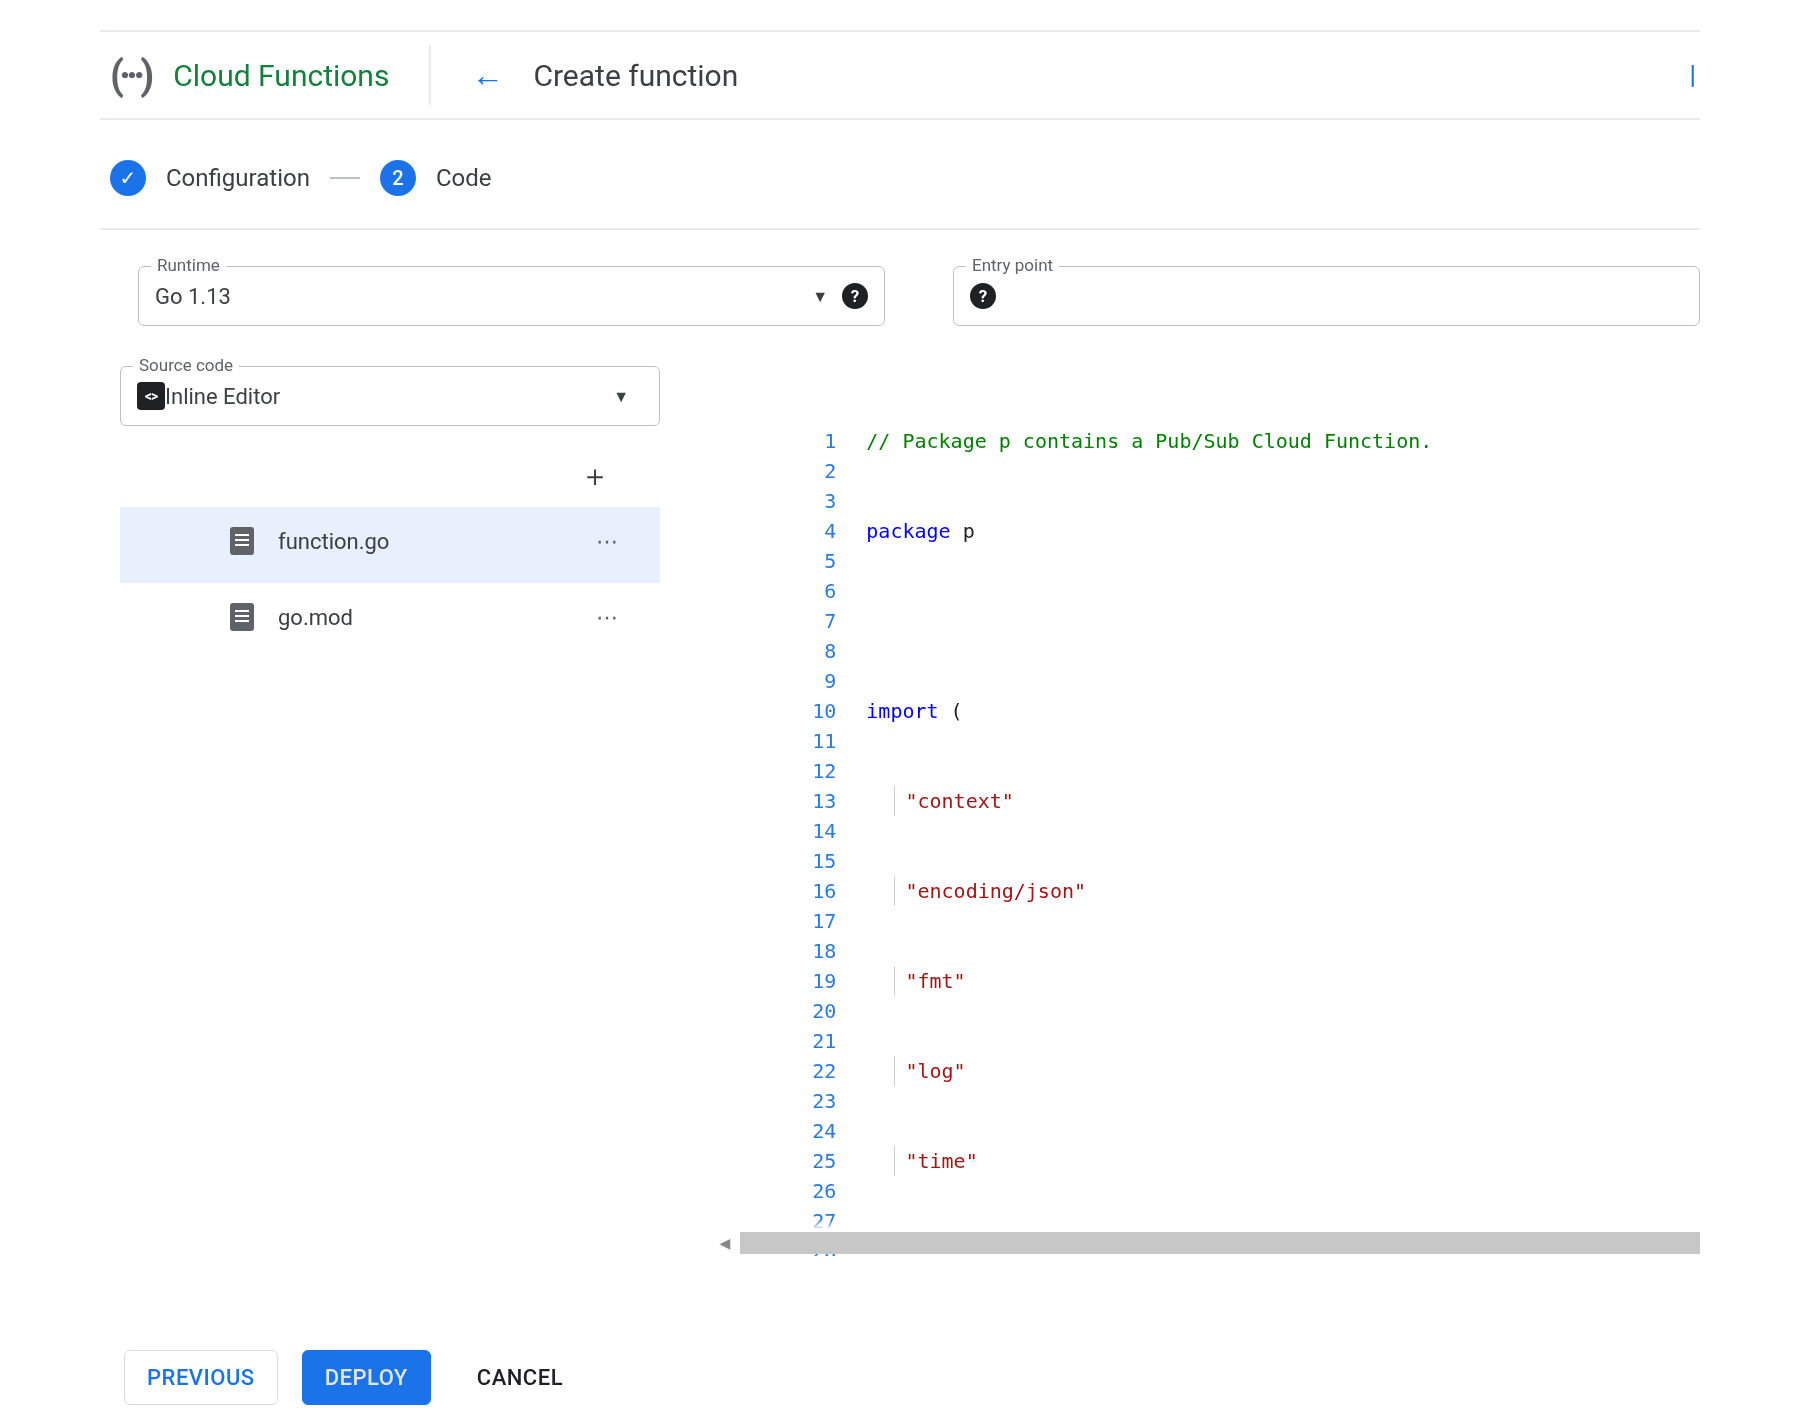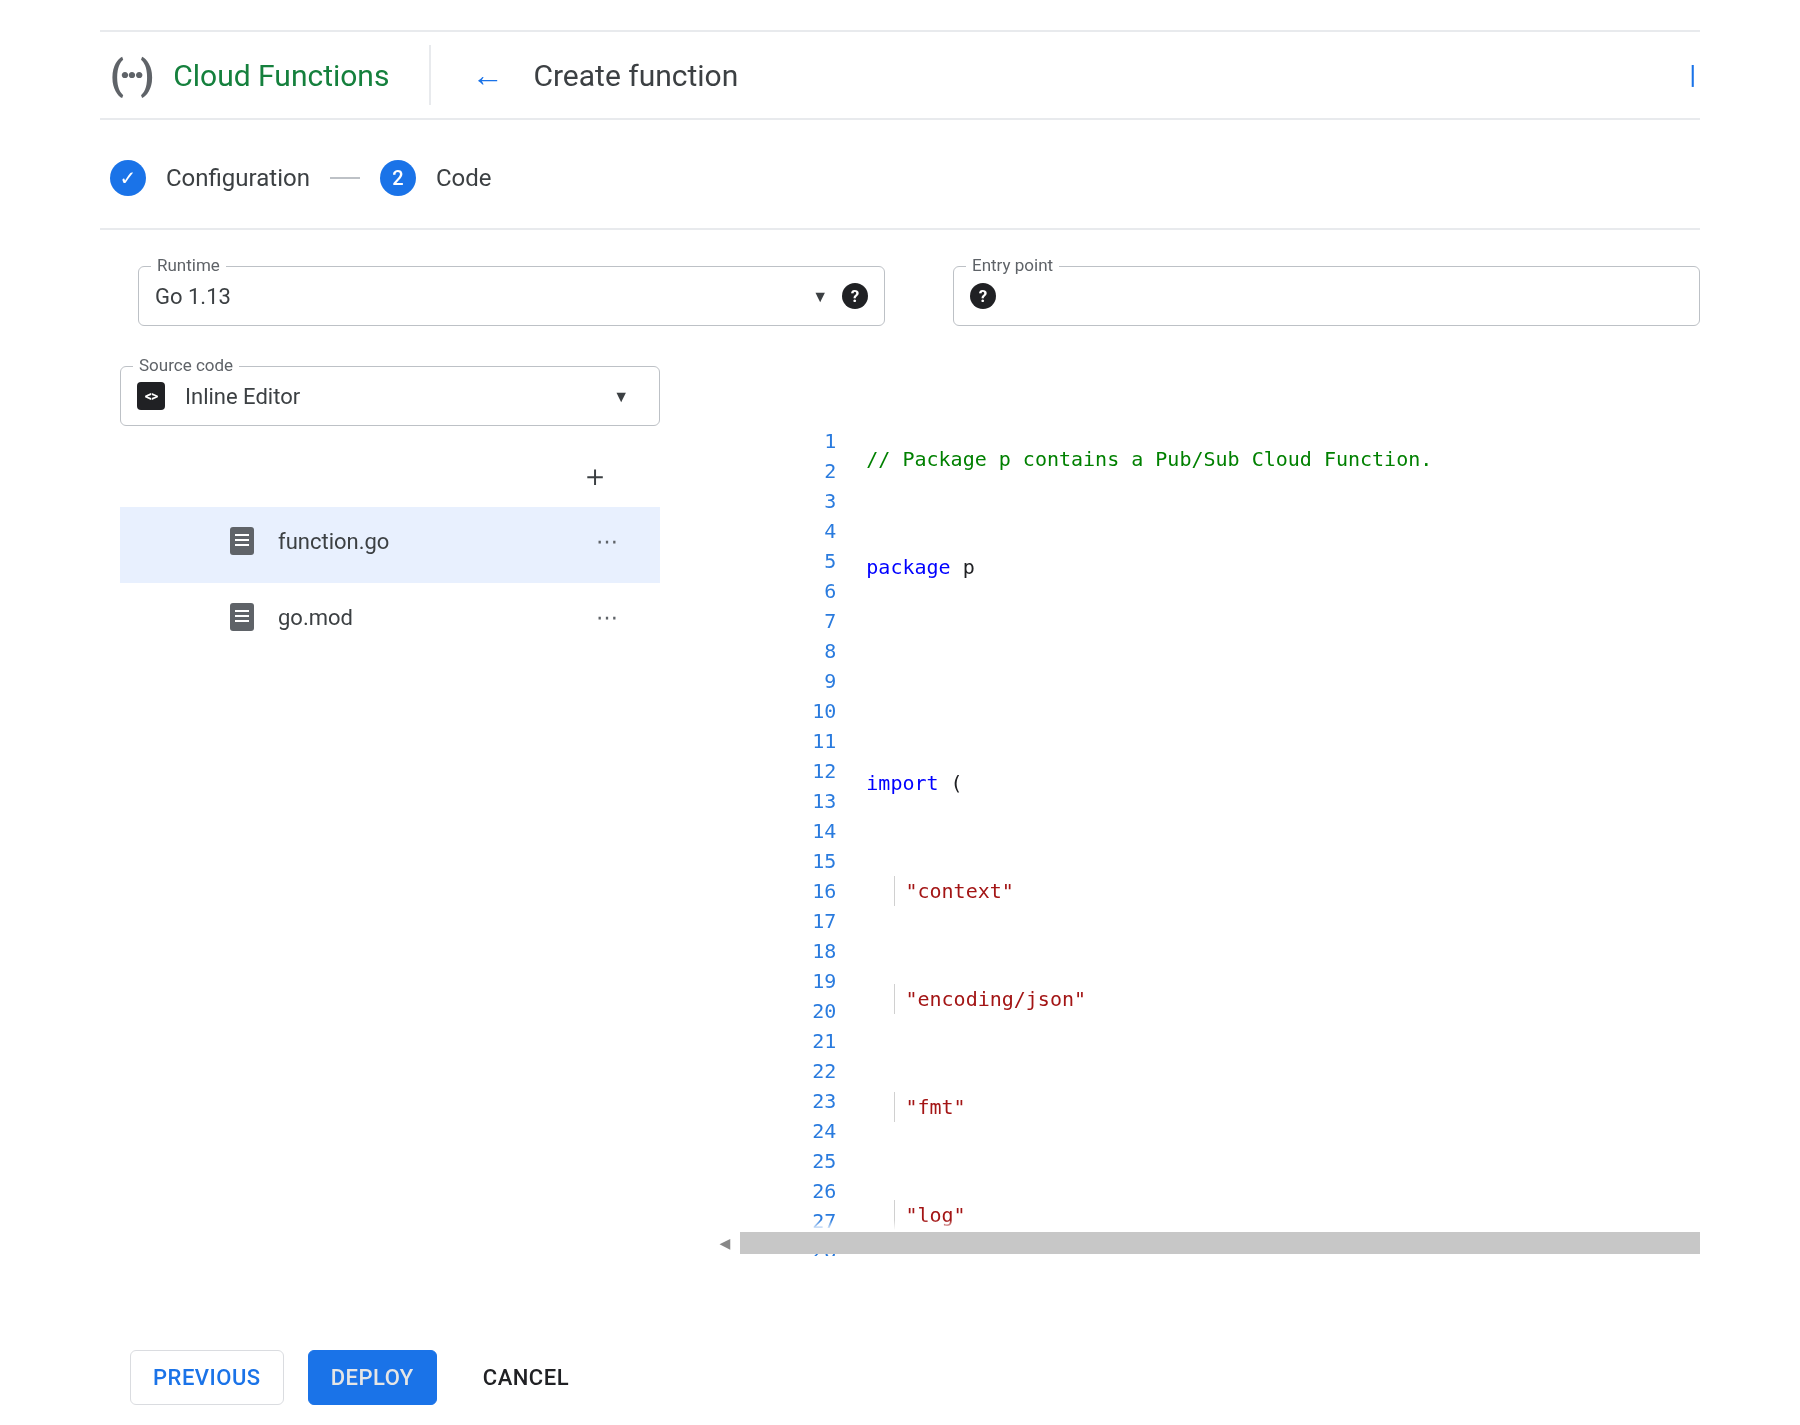--- a/index.html
+++ b/index.html
@@ -147,21 +147,20 @@
   }
   .left-col { width: 540px; }
   .source-select {
     position: relative;
     border: 1.5px solid #bdc1c6;
     border-radius: 6px;
     height: 60px;
     display: flex;
     align-items: center;
     padding: 0 16px;
-    gap: 20px;
   }
   .source-icon {
     width: 28px;
     height: 28px;
     background: #202124;
     border-radius: 4px;
     display:inline-flex;
     align-items:center;
     justify-content:center;
     color:#fff;
@@ -225,21 +224,21 @@
   }
   .gutter {
     text-align:right;
     color:#2a7bde;
     padding-right: 30px;
     padding-left: 30px;
     user-select:none;
   }
   .gutter div { height:30px; }
   .code { flex:1; }
-  .code .line { height:30px;margin-top:18px; }
+  .code .line { height:30px; }
   .c-comment { color:#008000; }
   .c-keyword { color:#0000ff; }
   .c-string { color:#a31515; }
   .c-plain { color:#202124; }
   .indent-guide { border-left:1px solid #d0d0d0; padding-left:10px; margin-left:4px; display:inline-block;}
   .hscroll {
     position:absolute;
     left: 0; right:0;
     bottom: 0;
     height: 26px;
@@ -257,21 +256,21 @@
   }
   .hscroll-track {
     flex:1;
     height:22px;
     background:#c7c7c7;
   }
 
   
   .footer {
     position:absolute;
-    left: 130px;
+    left: 124px;
     bottom: 20px;
     display:flex;
     gap: 24px;
     align-items:center;
   }
   .btn {
     font-size: 22px;
     font-weight:500;
     padding: 14px 22px;
     border-radius:6px;

